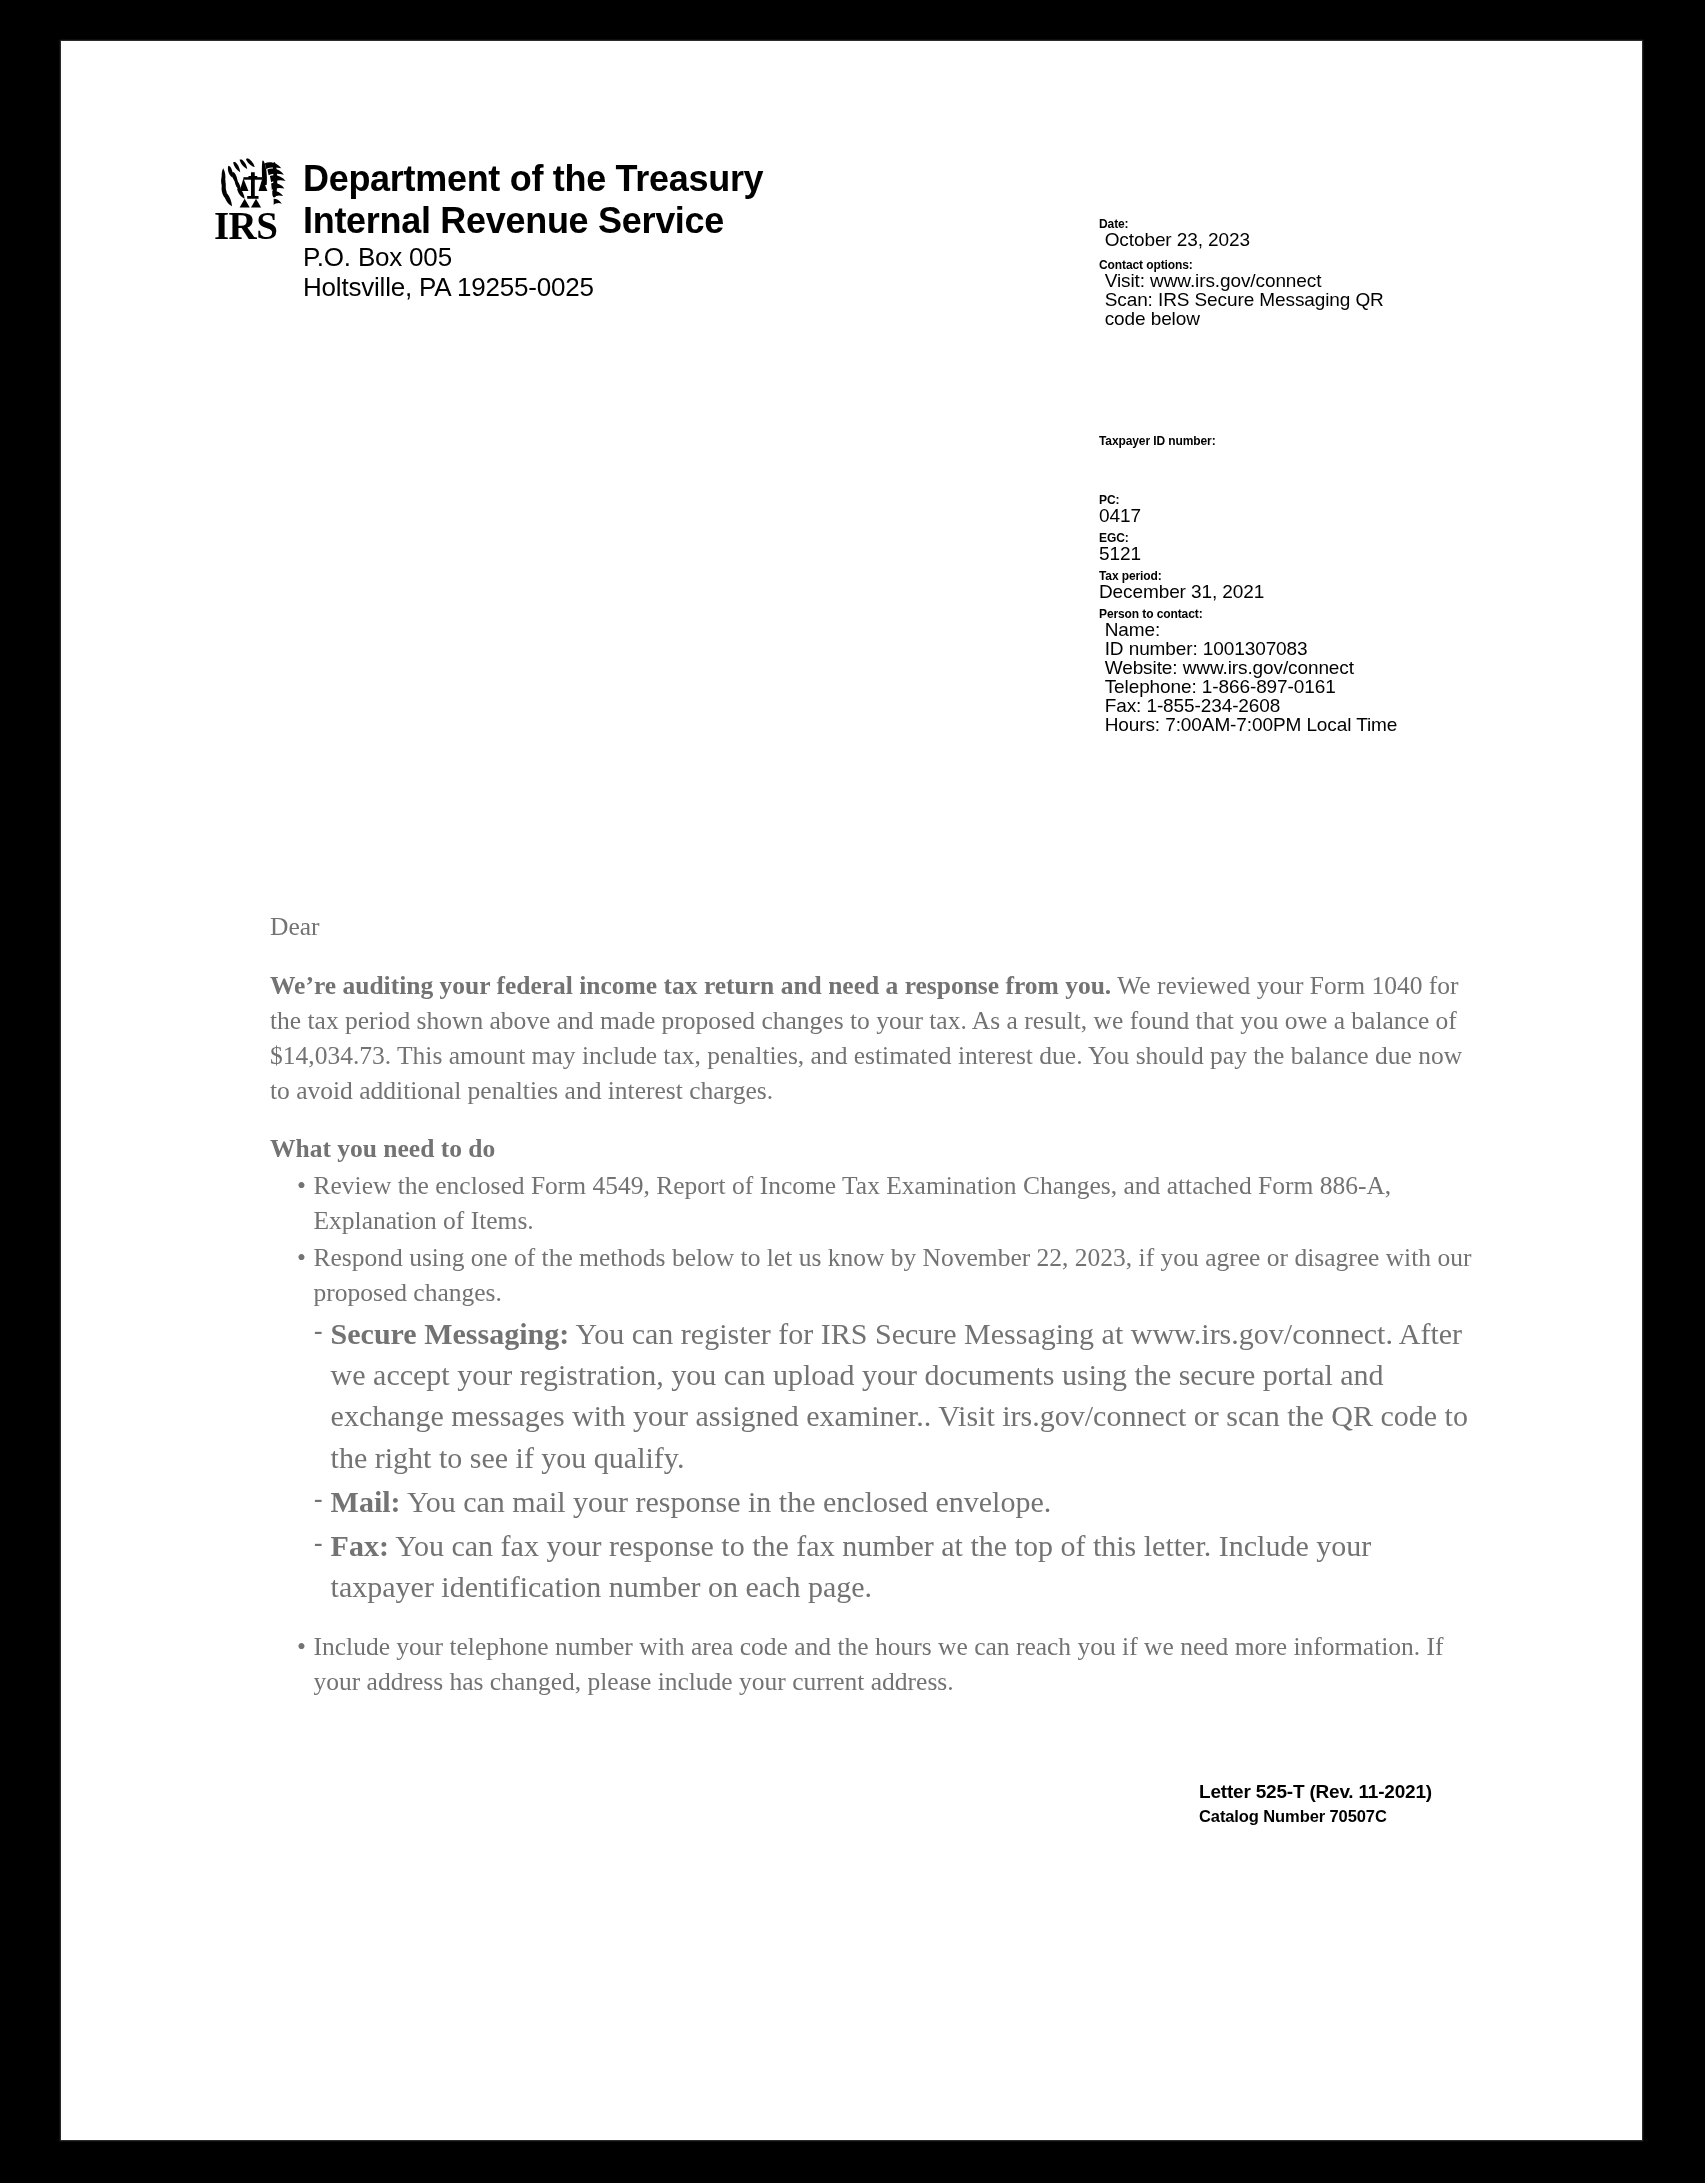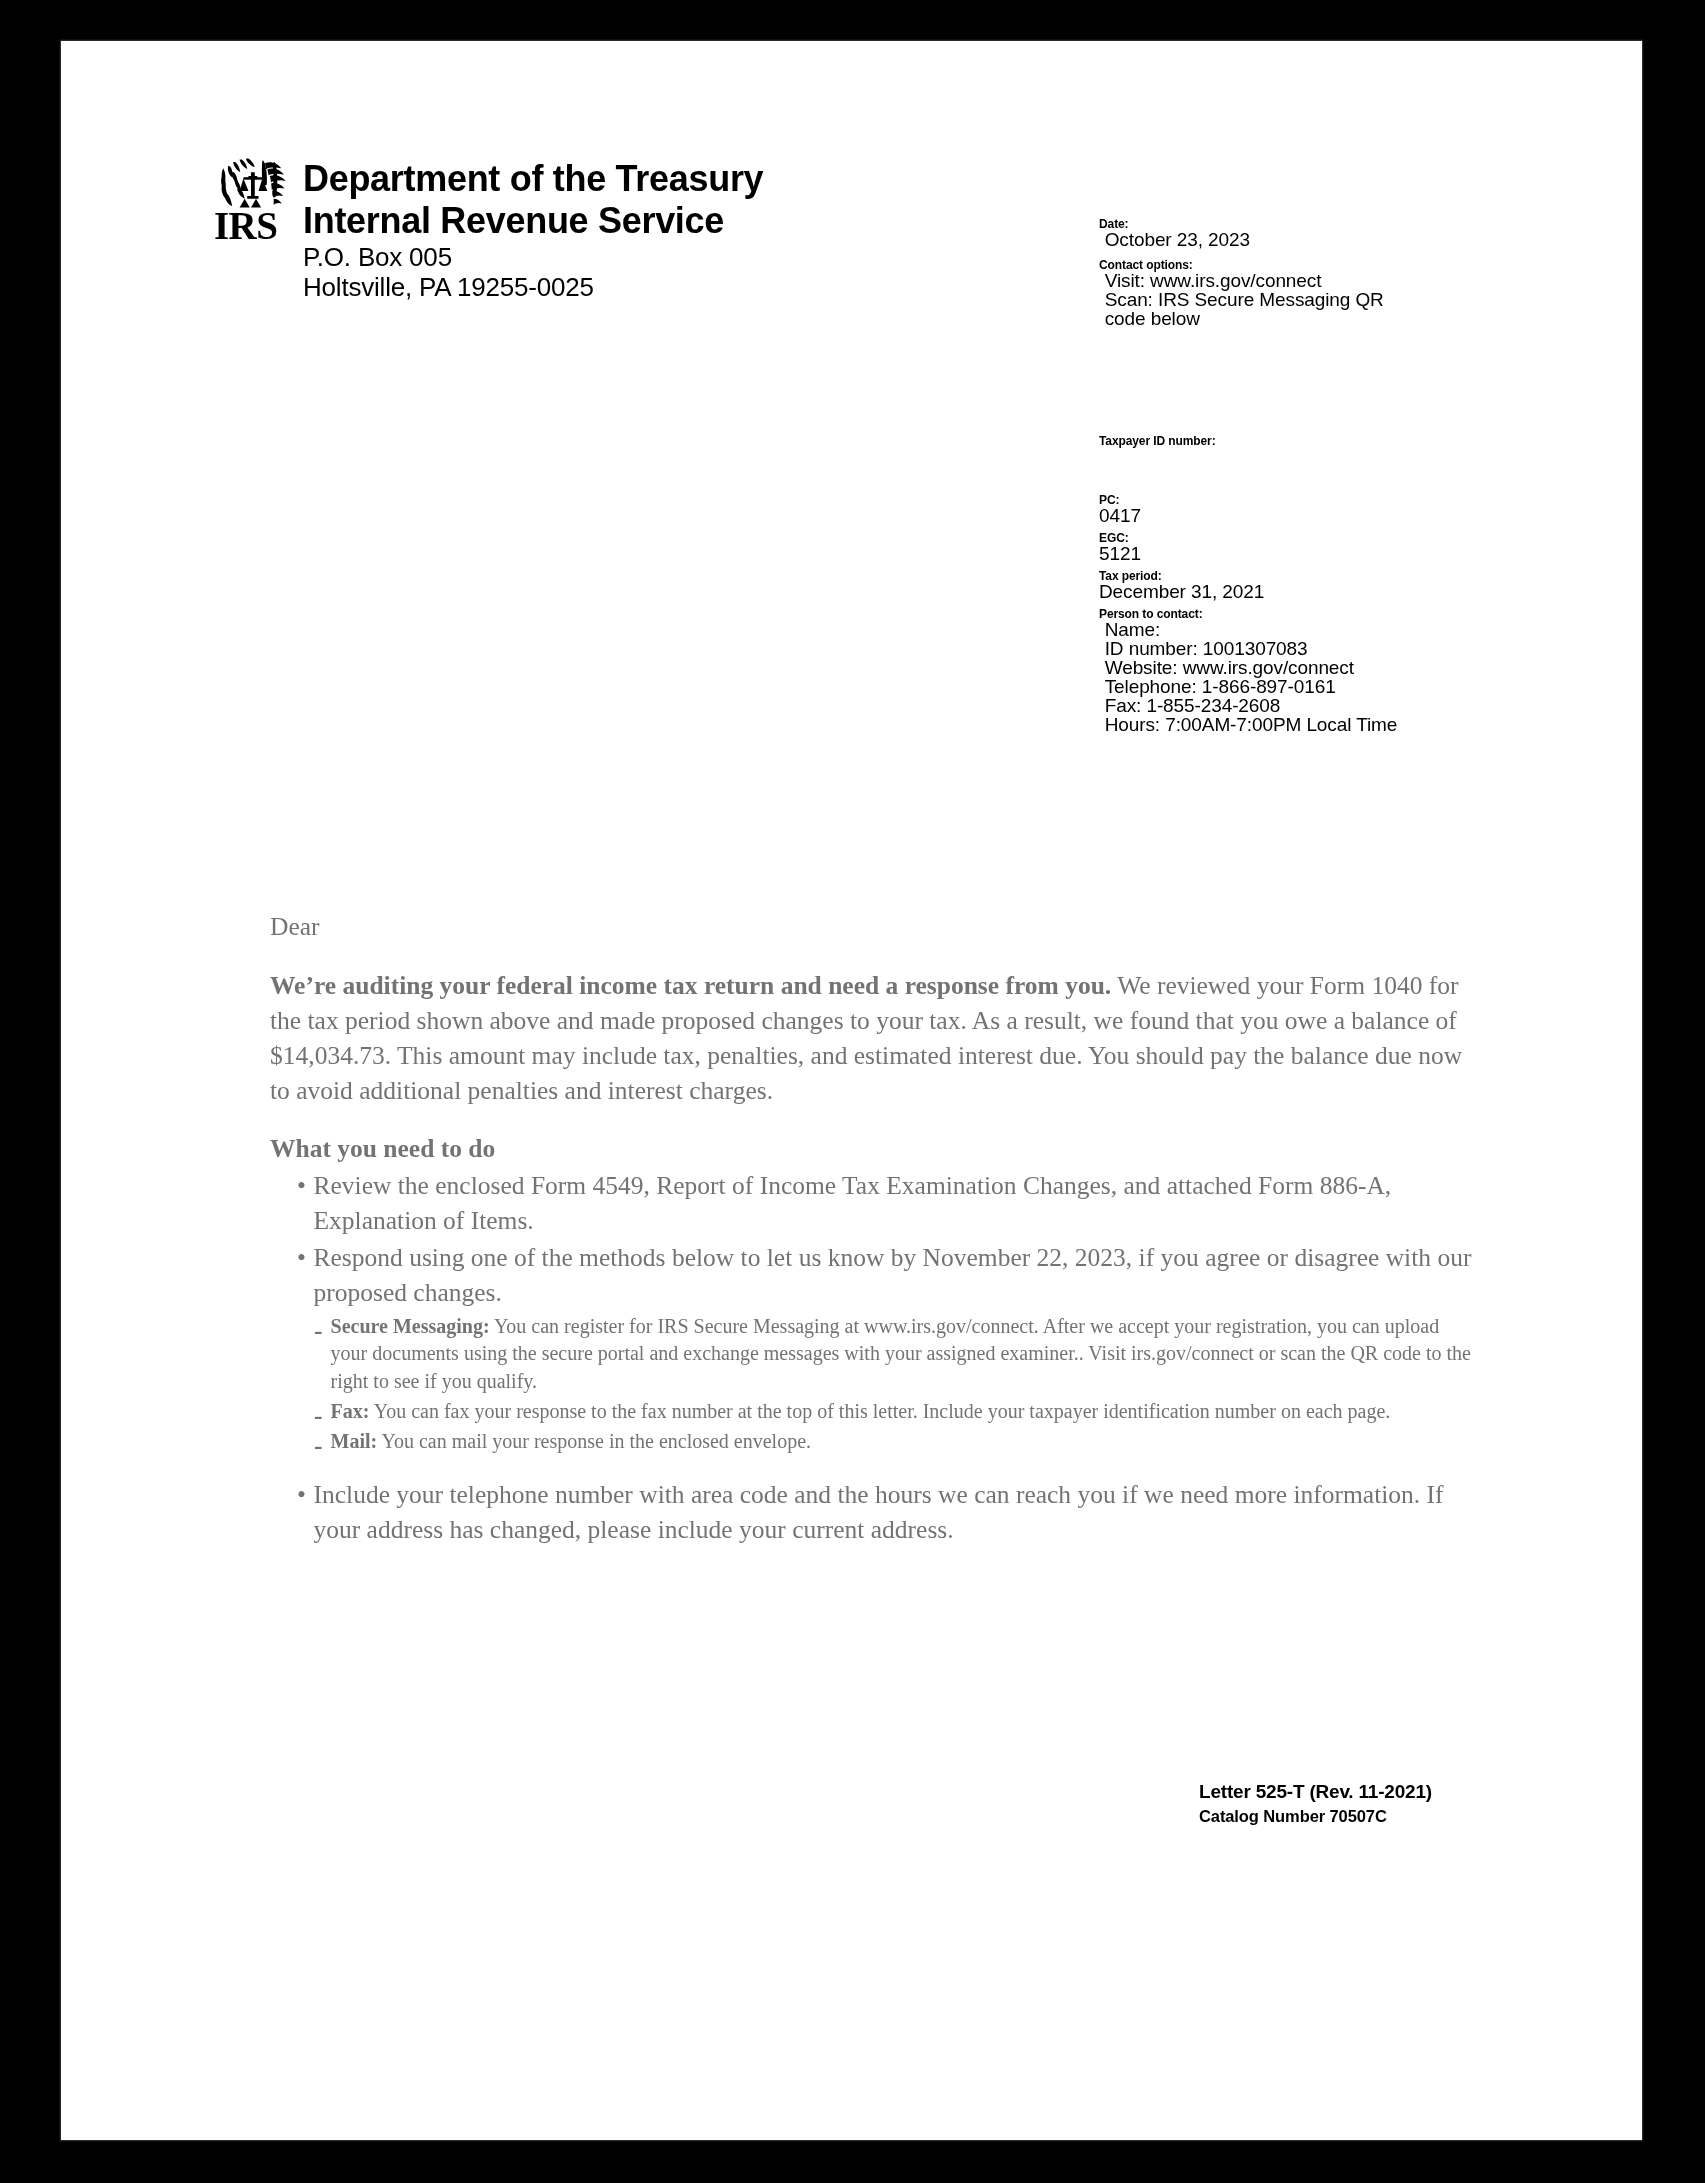--- a/index.html
+++ b/index.html
@@ -162,21 +162,21 @@
   }
   ul.dashes {
     list-style: none;
     margin: 2.5px 0 0 0;
     padding: 0;
   }
   ul.dashes > li {
     position: relative;
     padding-left: 21.6px;
     margin-left: 39px;
-    font-size: 20px;
+    font-size: 30px;
     line-height: 1.38;
     margin-top: 2.5px;
   }
   ul.dashes > li::before {
     content: "-";
     position: absolute;
     left: 5.1px;
     top: 0;
     font-size: 25.5px;
     font-weight: bold;
@@ -313,22 +313,22 @@
 
     <div class="section-head">What you need to do</div>
 
     <ul class="bullets">
       <li>Review the enclosed Form 4549, Report of Income Tax Examination Changes, and attached Form 886-A, Explanation of Items.</li>
       <li>Respond using one of the methods below to let us know by November 22, 2023, if you agree or disagree with our proposed changes.</li>
     </ul>
 
     <ul class="dashes">
       <li><b>Secure Messaging:</b><span> You can register for IRS Secure Messaging at www.irs.gov/connect. After we accept your registration, you can upload your documents using the secure portal and exchange messages with your assigned examiner..  Visit irs.gov/connect or scan the QR code to the right to see if you qualify.</span></li>
+      <li><b>Mail:</b><span> You can mail your response in the enclosed envelope.</span></li>
       <li><b>Fax:</b><span> You can fax your response to the fax number at the top of this letter. Include your taxpayer identification number on each page.</span></li>
-      <li><b>Mail:</b><span> You can mail your response in the enclosed envelope.</span></li>
     </ul>
 
     <ul class="bullets" id="tail-bullets">
       <li>Include your telephone number with area code and the hours we can reach you if we need more information. If your address has changed, please include your current address.</li>
     </ul>
   </div>
 
   <div id="footer">
     <div id="footer-letter">Letter 525-T (Rev. 11-2021)</div>
     <div id="footer-catalog">Catalog Number 70507C</div>

